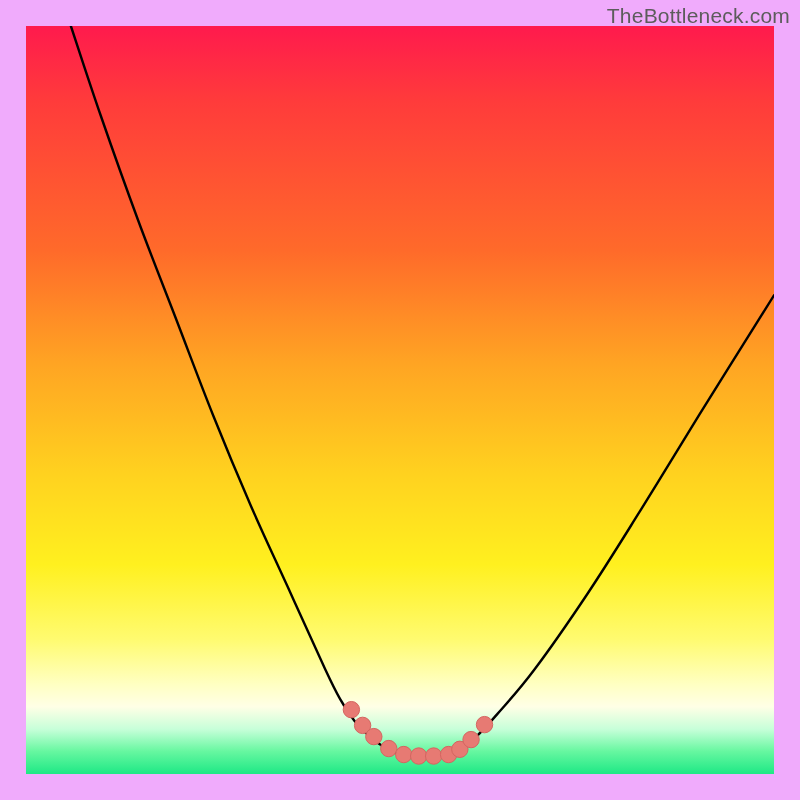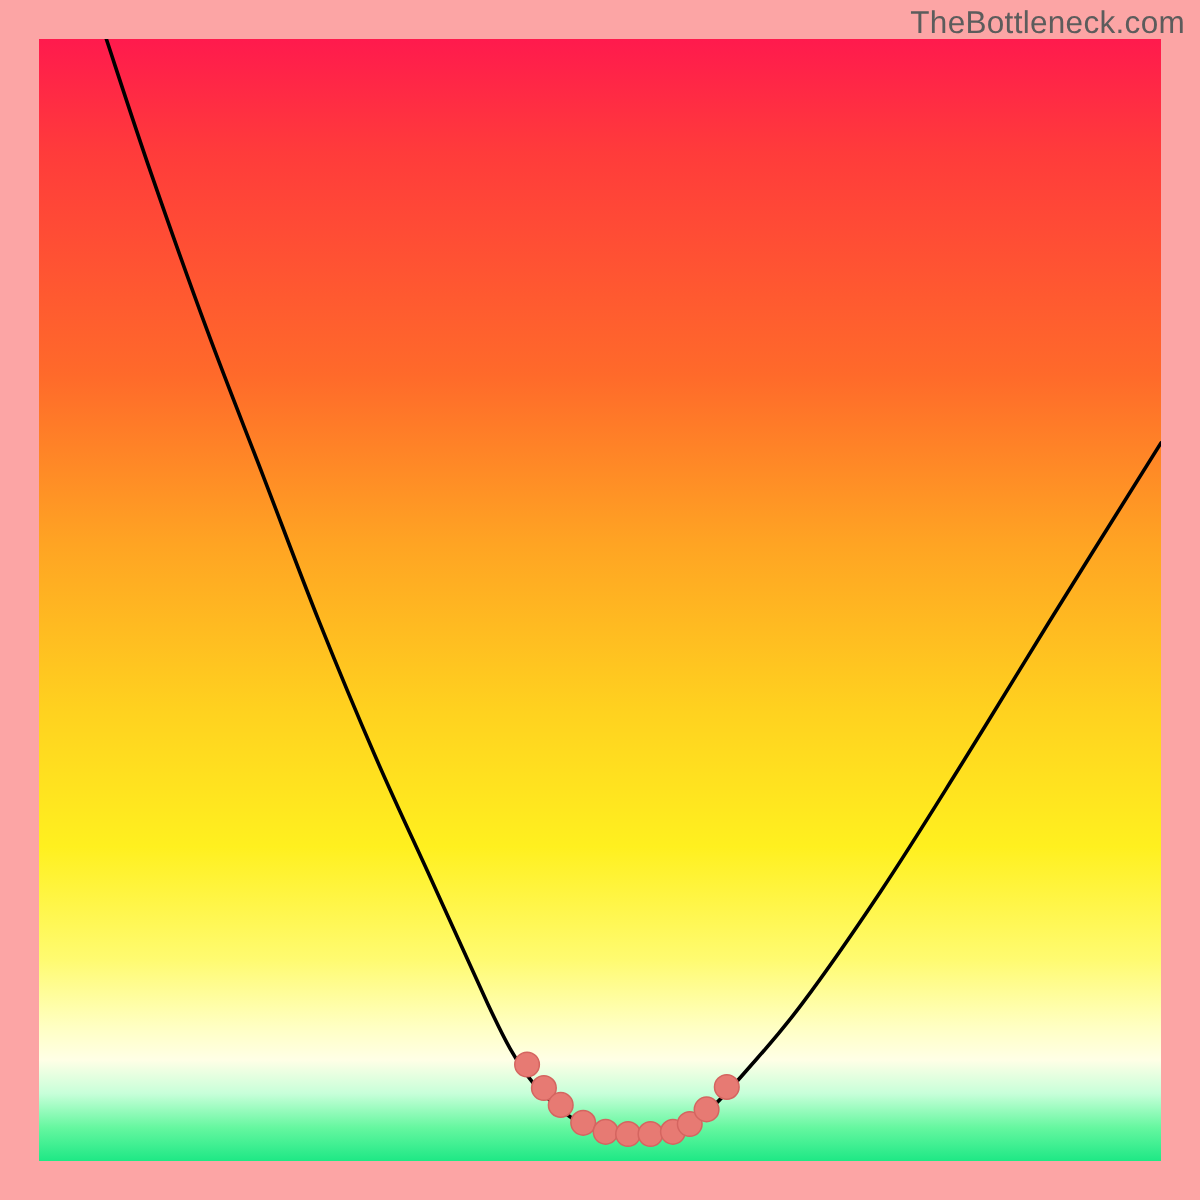--- a/index.html
+++ b/index.html
@@ -7,21 +7,21 @@
     padding: 0;
     width: 800px;
     height: 800px;
     overflow: hidden;
     background: #000;
     font-family: Arial, Helvetica, sans-serif;
   }
   .frame {
     position: absolute;
     inset: 0;
-    background: #fca5a5;
+    background: #f0abfc;
   }
   .plot-area {
     position: absolute;
     left: 26px;
     top: 26px;
     width: 748px;
     height: 748px;
     overflow: hidden;
   }
   .gradient {

